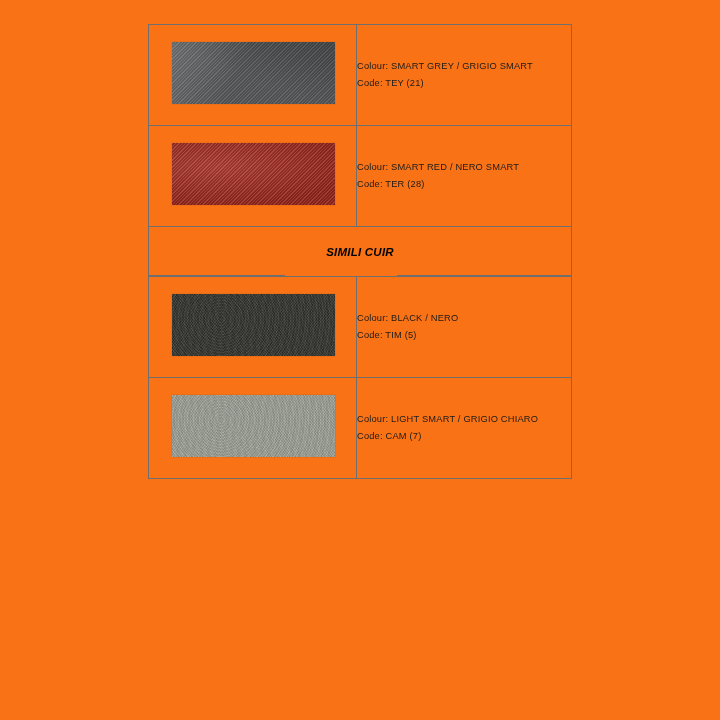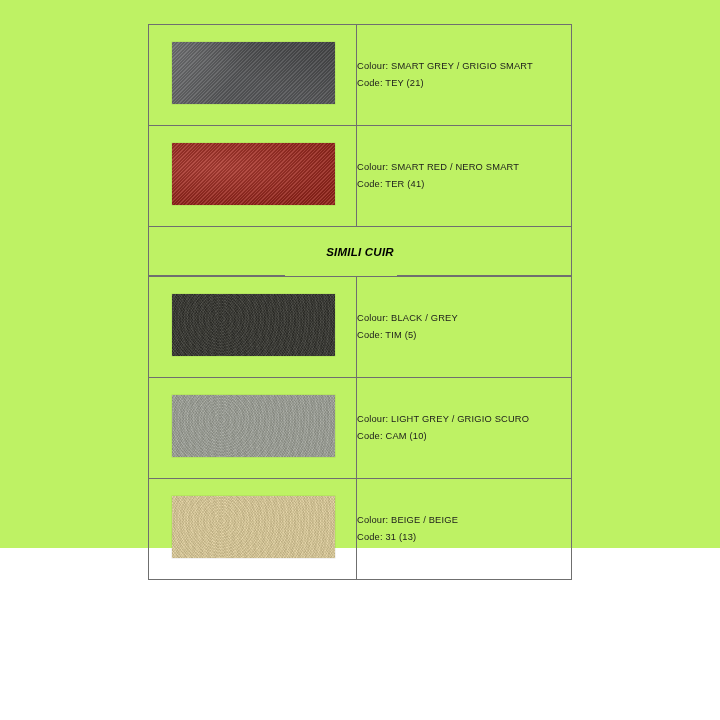--- a/index.html
+++ b/index.html
@@ -10,22 +10,22 @@
     width: 720px;
     height: 720px;
     background: #ffffff;
     font-family: "Liberation Sans", sans-serif;
     overflow: hidden;
   }
 
   #page {
     position: relative;
     width: 720px;
-    height: 548px;
-    background: #bef264;
+    height: 720px;
+    background: #f97316;
   }
 
   .swatch-table {
     position: absolute;
     left: 148px;
     top: 24px;
     width: 423px;
     border-collapse: collapse;
     table-layout: fixed;
   }
@@ -155,59 +155,50 @@
           <div class="info-line second">Code: TEY (21)</div>
         </td>
       </tr>
 
       <tr>
         <td class="swatch-cell">
           <span class="chip smart-red"></span>
         </td>
         <td class="info-cell">
           <div class="info-line">Colour: SMART RED / NERO SMART</div>
-          <div class="info-line second">Code: TER (41)</div>
+          <div class="info-line second">Code: TER (28)</div>
         </td>
       </tr>
 
       <tr class="section-row">
         <td class="section-label" colspan="2">
           <span>SIMILI CUIR</span>
           <span class="rule-seg rule-left"></span>
           <span class="rule-seg rule-right"></span>
         </td>
       </tr>
 
       <tr>
         <td class="swatch-cell">
           <span class="chip leather black"></span>
         </td>
         <td class="info-cell">
-          <div class="info-line">Colour: BLACK / GREY</div>
+          <div class="info-line">Colour: BLACK / NERO</div>
           <div class="info-line second">Code: TIM (5)</div>
         </td>
       </tr>
 
 
       <tr>
         <td class="swatch-cell">
           <span class="chip leather light-grey"></span>
         </td>
         <td class="info-cell">
-          <div class="info-line">Colour: LIGHT GREY / GRIGIO SCURO</div>
-          <div class="info-line second">Code: CAM (10)</div>
-        </td>
-      </tr>
-
-      <tr>
-        <td class="swatch-cell">
-          <span class="chip leather beige"></span>
-        </td>
-        <td class="info-cell">
-          <div class="info-line">Colour: BEIGE / BEIGE</div>
-          <div class="info-line second">Code: 31 (13)</div>
-        </td>
-      </tr>
+          <div class="info-line">Colour: LIGHT SMART / GRIGIO CHIARO</div>
+          <div class="info-line second">Code: CAM (7)</div>
+        </td>
+      </tr>
+
 
     </tbody>
   </table>
 
 </div>
 
 </body></html>

